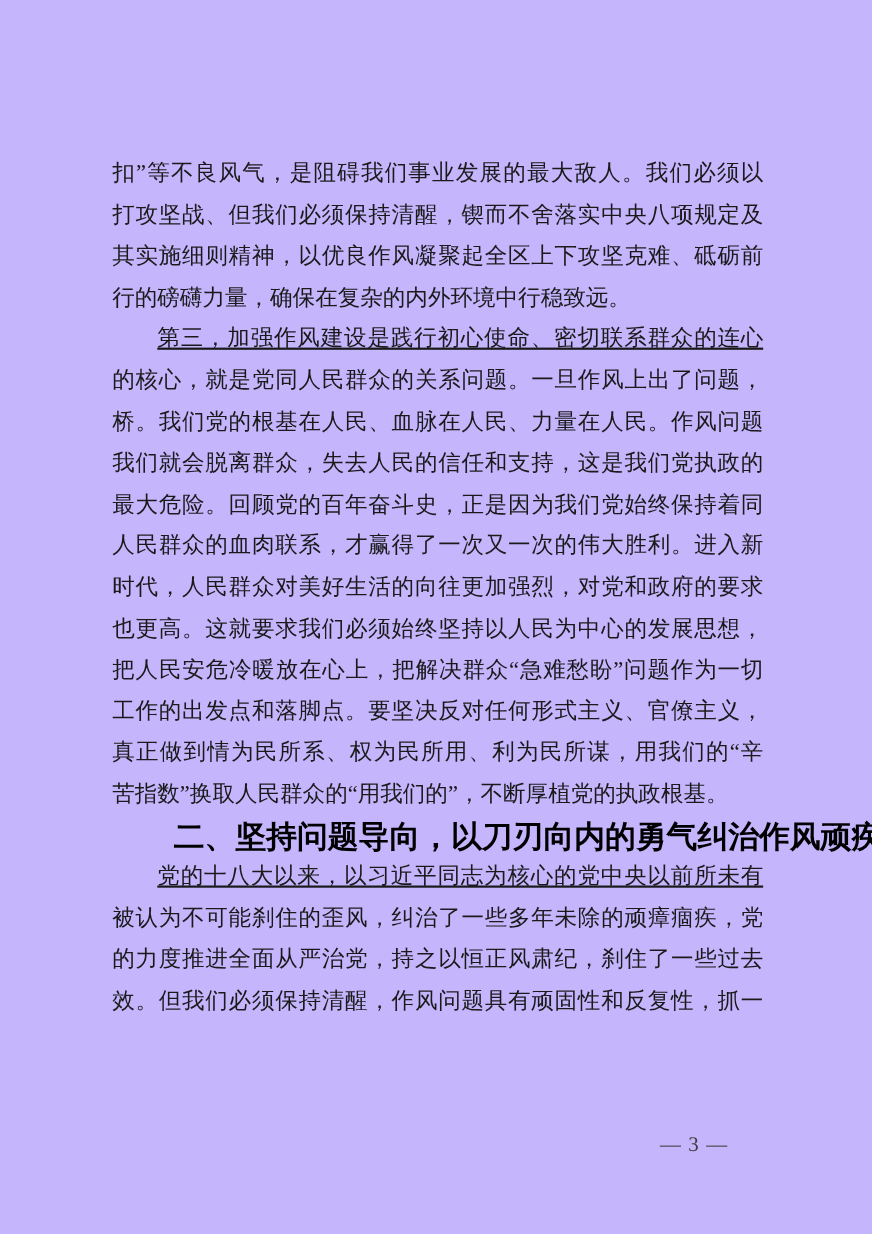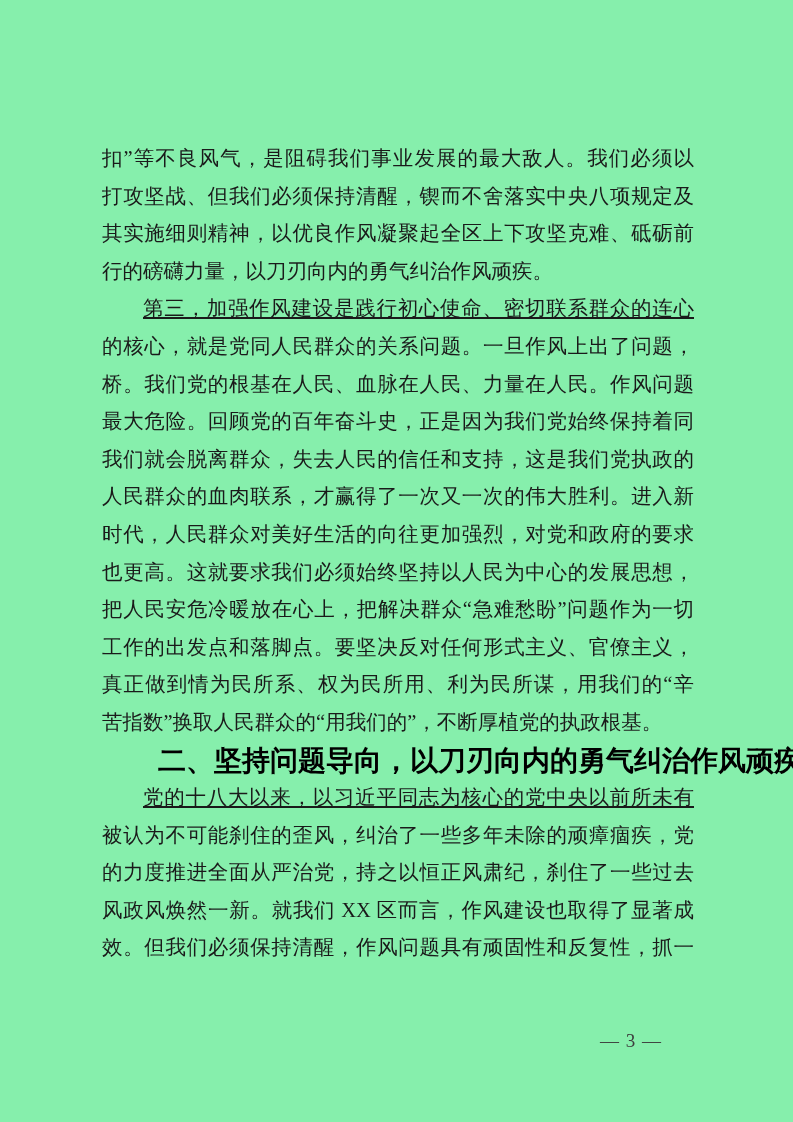--- a/index.html
+++ b/index.html
@@ -7,21 +7,21 @@
     width: 793px;
     height: 1122px;
     background: #ffffff;
     position: relative;
     overflow: hidden;
     font-family: "Liberation Serif", "DejaVu Serif", serif;
   }
   .page {
     position: absolute;
     inset: 0;
-    background: #86efac;
+    background: #c4b5fd;
   }
   .content {
     position: absolute;
     left: 102px;
     top: 140px;
     width: 592px;
     color: #1a1a1a;
     font-size: 20.5px;
   }
   .line {
@@ -62,44 +62,43 @@
 </head>
 <body>
 
 <div class="page">
   <div class="content">
 
     <div class="para">
         <span class="line">扣”等不良风气，是阻碍我们事业发展的最大敌人。我们必须以</span>
         <span class="line">打攻坚战、但我们必须保持清醒，锲而不舍落实中央八项规定及</span>
         <span class="line">其实施细则精神，以优良作风凝聚起全区上下攻坚克难、砥砺前</span>
-        <span class="line">行的磅礴力量，以刀刃向内的勇气纠治作风顽疾。</span>
+        <span class="line">行的磅礴力量，确保在复杂的内外环境中行稳致远。</span>
       </div>
 
     <div class="para indent">
         <span class="line">第三，加强作风建设是践行初心使命、密切联系群众的连心</span>
         <span class="line">的核心，就是党同人民群众的关系问题。一旦作风上出了问题，</span>
         <span class="line">桥。我们党的根基在人民、血脉在人民、力量在人民。作风问题</span>
+        <span class="line">我们就会脱离群众，失去人民的信任和支持，这是我们党执政的</span>
         <span class="line">最大危险。回顾党的百年奋斗史，正是因为我们党始终保持着同</span>
-        <span class="line">我们就会脱离群众，失去人民的信任和支持，这是我们党执政的</span>
         <span class="line">人民群众的血肉联系，才赢得了一次又一次的伟大胜利。进入新</span>
         <span class="line">时代，人民群众对美好生活的向往更加强烈，对党和政府的要求</span>
         <span class="line">也更高。这就要求我们必须始终坚持以人民为中心的发展思想，</span>
         <span class="line">把人民安危冷暖放在心上，把解决群众“急难愁盼”问题作为一切</span>
         <span class="line">工作的出发点和落脚点。要坚决反对任何形式主义、官僚主义，</span>
         <span class="line">真正做到情为民所系、权为民所用、利为民所谋，用我们的“辛</span>
         <span class="line">苦指数”换取人民群众的“用我们的”，不断厚植党的执政根基。</span>
       </div>
 
     <div class="heading">二、坚持问题导向，以刀刃向内的勇气纠治作风顽疾</div>
 
     <div class="para indent continues">
         <span class="line">党的十八大以来，以习近平同志为核心的党中央以前所未有</span>
         <span class="line">被认为不可能刹住的歪风，纠治了一些多年未除的顽瘴痼疾，党</span>
         <span class="line">的力度推进全面从严治党，持之以恒正风肃纪，刹住了一些过去</span>
-        <span class="line">风政风焕然一新。就我们 XX 区而言，作风建设也取得了显著成</span>
         <span class="line">效。但我们必须保持清醒，作风问题具有顽固性和反复性，抓一</span>
       </div>
 
   </div>
 
   <div class="page-number">— 3 —</div>
 </div>
 
 </body></html>

